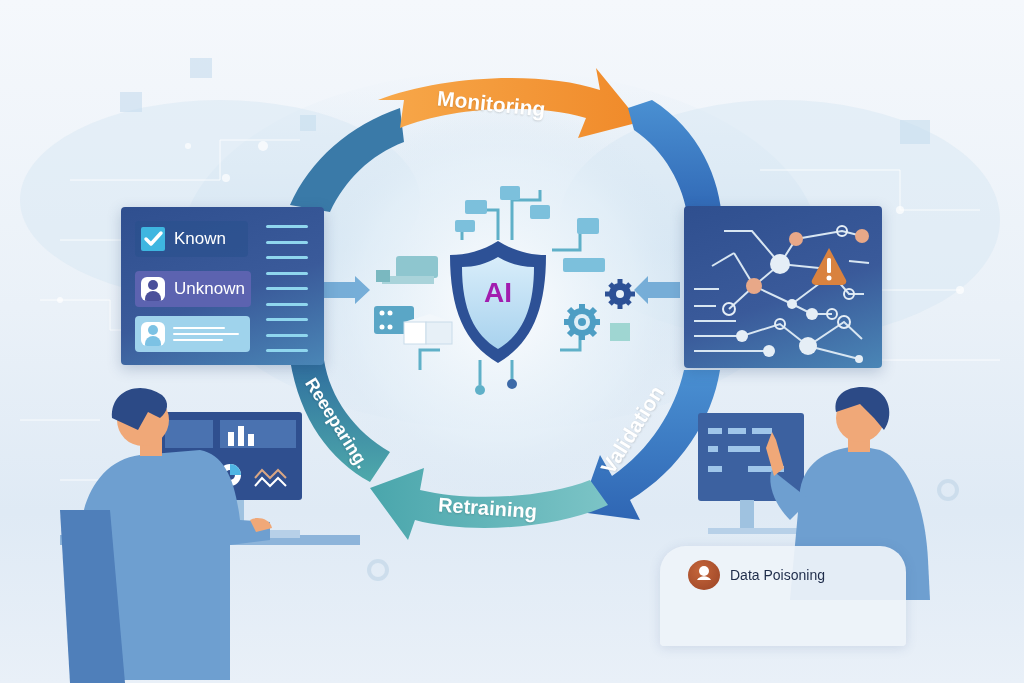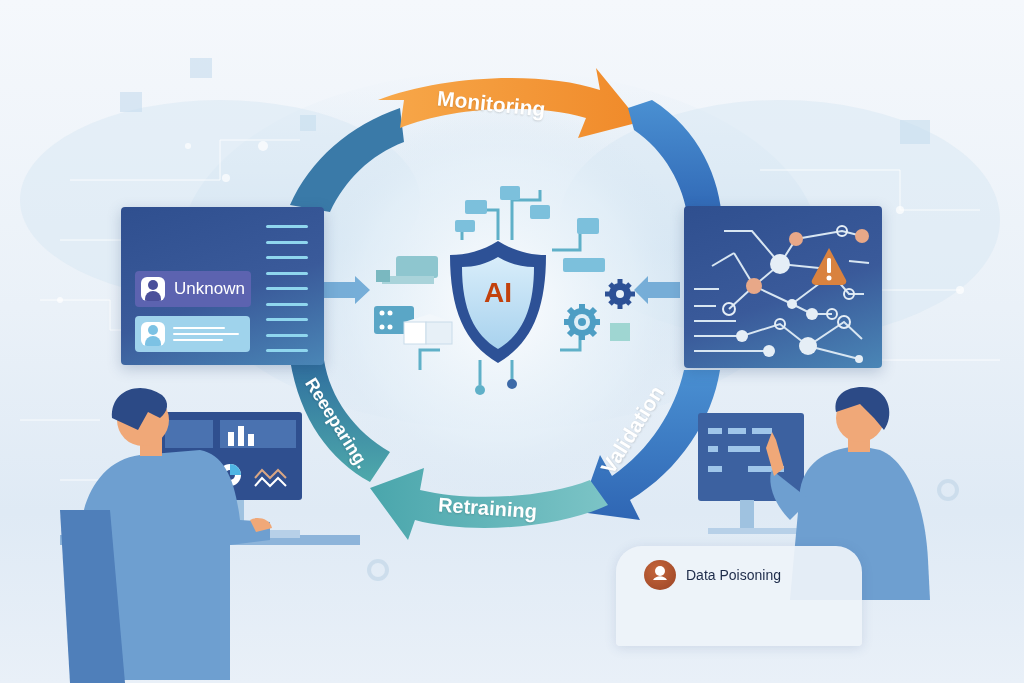--- a/index.html
+++ b/index.html
@@ -37,34 +37,34 @@
   .avatar-box.light::before, .avatar-box.light::after { background: #7cc2e4; }
   .lines-blank { margin-left: 8px; }
   .lines-blank div { height: 2px; background: #fff; margin: 4px 0; border-radius: 1px; }
 
   .side-lines { position: absolute; right: 16px; top: 18px; width: 42px; }
   .side-lines div { height: 3px; background: #8fd6ee; margin-bottom: 12.5px; border-radius: 2px; }
 
   .center-shield { position: absolute; left: 448px; top: 239px; width: 100px; height: 126px; }
   .ai-text {
     position: absolute; left: 0; top: 38px; width: 100px; text-align: center;
-    font-family: "Liberation Sans", sans-serif; font-weight: bold; font-size: 28px; color: #c2410c;
+    font-family: "Liberation Sans", sans-serif; font-weight: bold; font-size: 28px; color: #a21caf;
   }
 
   .arc-label {
     position: absolute; font-family: "Liberation Sans", sans-serif; font-weight: bold; color: #fff;
     white-space: nowrap; text-shadow: 0 1px 2px rgba(0,0,0,0.15);
   }
   .lbl-monitoring { left: 437px; top: 92px; font-size: 21px; transform: rotate(6deg); }
   .lbl-validation { left: 583px; top: 418px; font-size: 21px; transform: rotate(-58deg); }
   .lbl-retraining { left: 438px; top: 497px; font-size: 20px; transform: rotate(4deg); }
   .lbl-reparing { left: 285px; top: 413px; font-size: 18px; transform: rotate(58deg); }
 
   .threat-card {
-    position: absolute; left: 616px; top: 546px; width: 246px; height: 100px;
+    position: absolute; left: 660px; top: 546px; width: 246px; height: 100px;
     background: rgba(238,243,249,0.92); border-radius: 26px 26px 4px 4px;
     box-shadow: 0 2px 12px rgba(60,90,140,0.15);
   }
   .threat-item { position: absolute; display: flex; align-items: center; }
   .threat-item .txt { font-family: "Liberation Sans", sans-serif; font-size: 14px; color: #1e2c4a; margin-left: 10px; }
   .threat-1 { left: 28px; top: 14px; }
   .threat-2 { left: 14px; top: 50px; }
   .threat-icon { border-radius: 50%; background: radial-gradient(circle at 40% 35%, #c5663b, #9a4325); position: relative; }
   .ti-1 { width: 32px; height: 30px; }
   .ti-2 { width: 38px; height: 38px; }
@@ -239,20 +239,28 @@
     </svg>
     <div class="ai-text">AI</div>
   </div>
 
   <div class="arc-label lbl-monitoring">Monitoring</div>
   <div class="arc-label lbl-validation">Validation</div>
   <div class="arc-label lbl-retraining">Retraining</div>
   <div class="arc-label lbl-reparing">Reeeparing.</div>
 
   <div class="panel left-panel">
+    <div class="id-row row-known">
+      <div class="check-box">
+        <svg width="24" height="24">
+            <path d="M5 12 L10 17 L20 6" stroke="#fff" stroke-width="3.5" fill="none" stroke-linecap="round" stroke-linejoin="round"></path>
+          </svg>
+      </div>
+      <span class="label">Known</span>
+    </div>
     <div class="id-row row-unknown">
       <div class="avatar-box"></div>
       <span class="label">Unknown</span>
     </div>
     <div class="id-row row-blank">
       <div class="avatar-box light"></div>
       <div class="lines-blank">
         <div style="width:52px"></div>
           <div style="width:66px"></div>
           <div style="width:50px"></div>

